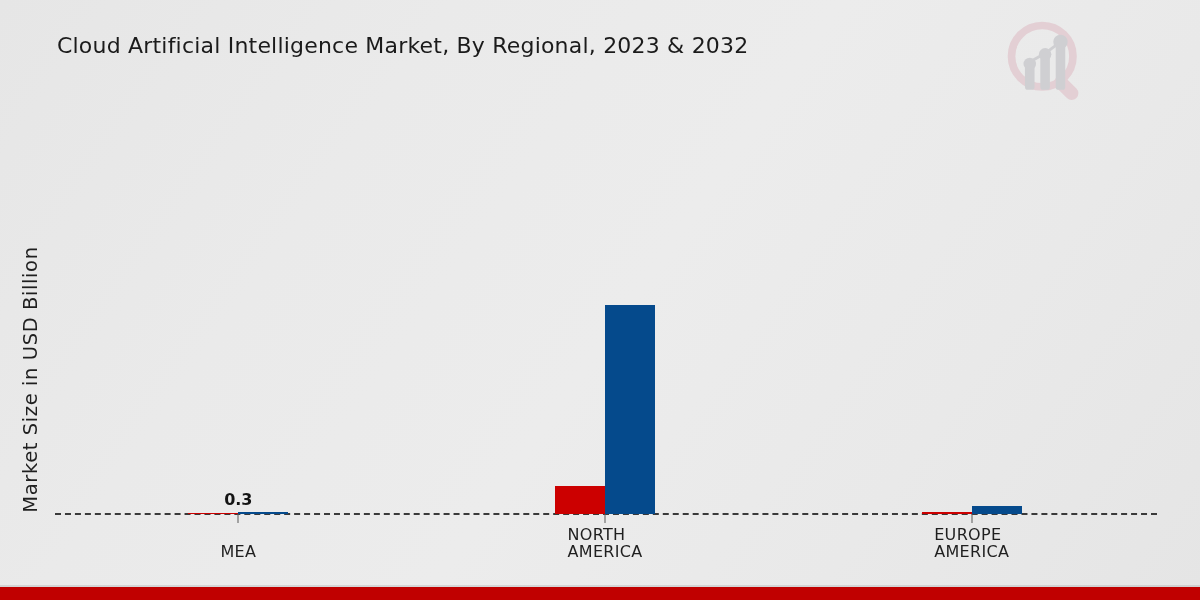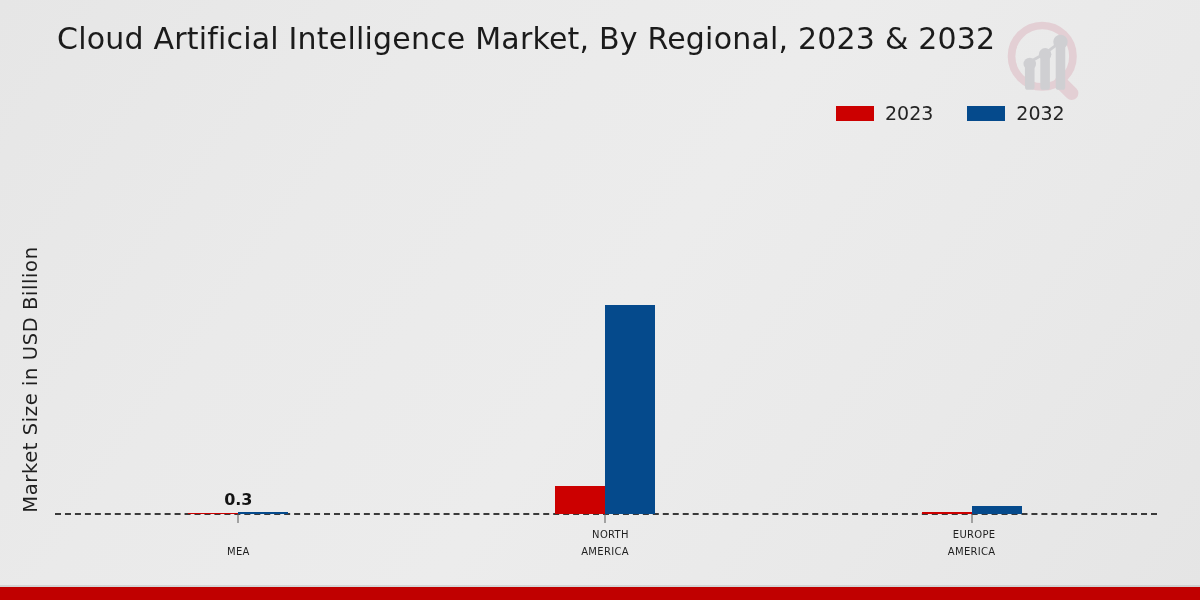--- a/index.html
+++ b/index.html
@@ -22,22 +22,22 @@
     position:absolute;
     left:1000px; top:14px;
     width:96px; height:96px;
     opacity:1;
     pointer-events:none;
   }
 
   
   #title {
     position:absolute;
-    left:57px; top:21px;
-    font-size:30px;
+    left:57px; top:33px;
+    font-size:22px;
     font-weight:400;
     letter-spacing:.2px;
     color:#1b1b1b;
     font-family:"DejaVu Sans", sans-serif;
     white-space:nowrap;
   }
 
   
   #legend {
     position:absolute;
@@ -110,22 +110,22 @@
     width:1px; height:9px;
     background:#5b5b5b;
     transform:translateX(-50%);
   }
 
   
   .cat-label {
     position:absolute;
     left:50%; bottom:-46px;
     transform:translateX(-50%);
-    text-align:right;
-    font-size:10px;
+    text-align:left;
+    font-size:16px;
     color:#1f1f1f;
     line-height:17px;
     letter-spacing:.3px;
     font-family:"DejaVu Sans", sans-serif;
     white-space:nowrap;
   }
 
   
   .data-label {
     position:absolute;
@@ -165,30 +165,20 @@
     <rect x="58" y="32" width="10" height="47" rx="3" fill="#cfcfd2"></rect>
     <line x1="31" y1="50" x2="47" y2="41" stroke="#cfcfd2" stroke-width="3"></line>
     <line x1="47" y1="41" x2="63" y2="29" stroke="#cfcfd2" stroke-width="3"></line>
     <circle cx="31" cy="52" r="6.5" fill="#cfcfd2"></circle>
     <circle cx="47" cy="42" r="6.5" fill="#cfcfd2"></circle>
     <circle cx="63" cy="29" r="7.5" fill="#cfcfd2"></circle>
   </svg>
 
   <div id="title">Cloud Artificial Intelligence Market, By Regional, 2023 &amp; 2032</div>
 
-  <div id="legend">
-    <div class="legend-entry">
-      <span class="legend-swatch" style="background:#cc0000"></span>
-      <span class="legend-label">2023</span>
-    </div>
-    <div class="legend-entry">
-      <span class="legend-swatch" style="background:#054a8c"></span>
-      <span class="legend-label">2032</span>
-    </div>
-  </div>
 
   <div id="ylabel">Market Size in USD Billion</div>
 
   <div id="baseline"></div>
 
   <div id="groups">
 
     <div class="group">
       <div class="data-label">0.3</div>
       <div class="bars">

